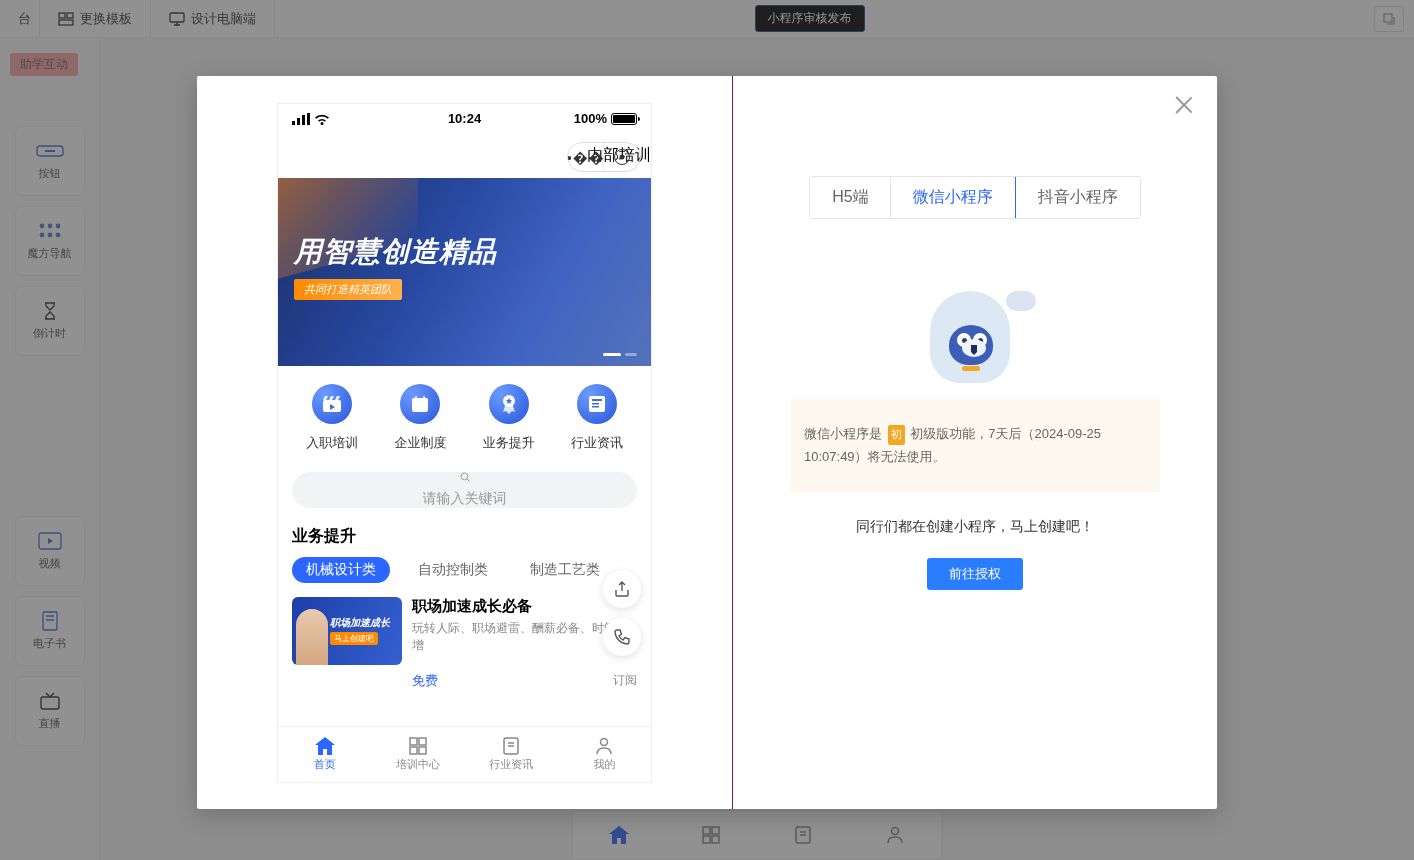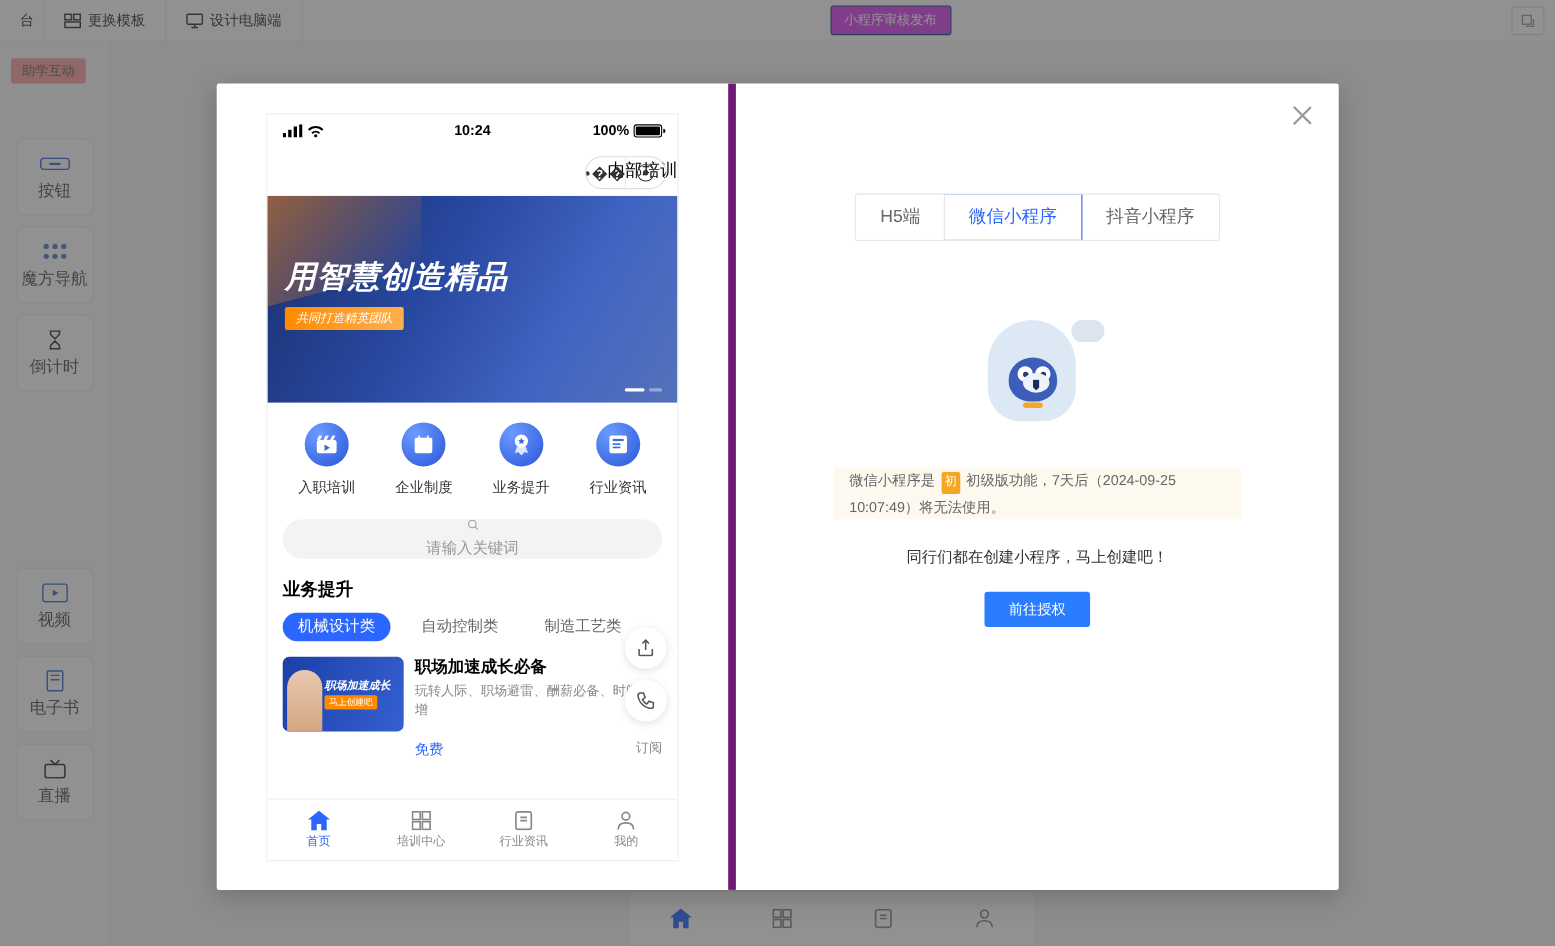--- a/index.html
+++ b/index.html
@@ -4,48 +4,48 @@
   <style>
     * { box-sizing: border-box; margin: 0; padding: 0; }
     body { font-family: -apple-system, "PingFang SC", "Microsoft YaHei", sans-serif; background: #fff; overflow: hidden; width: 1414px; height: 860px; position: relative; }
     
     
     .top-bar { height: 38px; background: #fff; border-bottom: 1px solid #eee; display: flex; align-items: center; padding: 0 10px; }
     .tb-section { display: flex; align-items: center; height: 100%; padding: 0 18px; border-right: 1px solid #eee; color: #333; font-size: 13px; cursor: pointer; }
     .tb-section svg { margin-right: 6px; }
     .tb-first { width: 30px; padding: 0; justify-content: center; border-right: 1px solid #eee; }
     .tb-center { flex: 1; display: flex; justify-content: center; }
-    .publish-btn { background: #d946ef; color: #fff; padding: 4px 12px; border-radius: 3px; font-size: 12px; border: 1px solid #1a4b8c; cursor: pointer; }
+    .publish-btn { background: #000000; color: #fff; padding: 4px 12px; border-radius: 3px; font-size: 12px; border: 1px solid #1a4b8c; cursor: pointer; }
     .tb-right { width: 60px; display: flex; justify-content: flex-end; }
     .tb-icon-btn { width: 30px; height: 26px; border: 1px solid #ddd; border-radius: 3px; display: flex; align-items: center; justify-content: center; color: #999; }
     
     
     .bg-container { display: flex; height: calc(100% - 38px); }
     .left-sidebar { width: 100px; background: #fafafa; border-right: 1px solid #eee; padding: 15px 10px; }
     .tag-chip { display: inline-block; background: #fca5a5; color: #666; font-size: 12px; padding: 3px 10px; border-radius: 3px; margin-bottom: 40px; }
     .sb-block { width: 70px; height: 70px; background: #fff; border: 1px solid #eee; border-radius: 6px; display: flex; flex-direction: column; align-items: center; justify-content: center; margin: 10px auto; cursor: pointer; }
     .sb-block-icon { width: 28px; height: 18px; margin-bottom: 6px; display:flex; align-items:center; justify-content:center; }
-    .sb-block-label { font-size: 15px; color: #555; }
+    .sb-block-label { font-size: 11px; color: #555; }
     .sb-spacer { height: 140px; }
     
     .main-area { flex: 1; background: #f5f5f5; display: flex; justify-content: center; padding-top: 0; position: relative; }
     .bottom-float-nav { position: absolute; bottom: 0; left: 50%; transform: translateX(-50%); width: 370px; height: 50px; background: #fff; display: flex; border:1px solid #eee; }
     .bfn-item { flex:1; display:flex; align-items:center; justify-content:center; color:#888; }
     .bfn-item.active { color:#2a66ff; }
     
     
     .mask { position: absolute; inset: 0; background: rgba(55,55,55,.55); z-index: 5; }
     
     
     .modal { position: absolute; top: 76px; left: 50%; transform: translateX(-50%); width: 1020px; height: 733px; background: #fff; z-index: 10; display: flex; border-radius: 2px; box-shadow: 0 6px 24px rgba(0,0,0,.2); }
     .modal-close { position: absolute; top: 18px; right: 22px; width: 22px; height: 22px; cursor: pointer; color: #888; }
     .modal-close::before, .modal-close::after { content:''; position:absolute; left:10px; top:0; width:1.5px; height:22px; background:#999; }
     .modal-close::before { transform: rotate(45deg); }
     .modal-close::after { transform: rotate(-45deg); }
-    .modal-left { width: 472px; border-right: 7px solid #701a75; display: flex; align-items: center; justify-content: center; padding: 30px; }
+    .modal-left { width: 536px; border-right: 1px solid #701a75; display: flex; align-items: center; justify-content: center; padding: 30px; }
     .modal-right { flex: 1; padding: 100px 40px 30px; display: flex; flex-direction: column; align-items: center; }
     
     
     .phone { width: 375px; height: 680px; background: #fff; border: 1px solid #eee; border-radius: 0; overflow: hidden; display:flex; flex-direction:column; }
     .status-bar { height: 30px; display:flex; align-items:center; justify-content:space-between; padding: 0 14px; font-size: 13px; font-weight: 600; }
     .sb-left { display:flex; align-items:center; gap:4px; }
     .sb-center { position:absolute; left:50%; transform:translateX(-50%); }
     .battery-wrap { display:flex; align-items:center; gap:4px; font-size:13px; }
     .battery { width: 26px; height: 12px; border: 1.5px solid #000; border-radius: 3px; position: relative; }
     .battery::after { content:''; position:absolute; right:-4px; top:3px; width:2px; height:4px; background:#000; border-radius:0 2px 2px 0; }
@@ -110,21 +110,21 @@
     .owl { position:absolute; left:26px; top:30px; width:50px; height:52px; }
     .owl-body { width:44px; height:40px; background:#3b5fb8; border-radius:50% 50% 45% 45%; position:absolute; bottom:6px; left:3px; }
     .owl-eyes { position:absolute; top:8px; left:8px; display:flex; gap:2px; }
     .owl-eye { width:14px; height:14px; background:#fff; border-radius:50%; display:flex; align-items:center; justify-content:center; }
     .owl-pupil { width:5px; height:5px; background:#2a3d6b; border-radius:50%; }
     .owl-belly { position:absolute; width:24px; height:18px; background:#eef3fa; border-radius:50%; left:13px; bottom:8px; }
     .owl-tie { position:absolute; width:6px; height:10px; background:#1a2d5c; left:22px; bottom:10px; clip-path: polygon(0 0,100% 0,100% 70%,50% 100%,0 70%); }
     .owl-feet { position:absolute; bottom:0; left:16px; width:18px; height:5px; background:#f5a623; border-radius:3px; }
     .owl-bubble { position:absolute; right:-6px; top:2px; width:30px; height:20px; background:#dbe4f0; border-radius:10px; }
     
-    .notice-box { margin-top: 36px; width: 370px; background:#fdf9ef; padding: 0 14px; font-size:13px; line-height:1.8; color:#666; }
+    .notice-box { margin-top: 10px; width: 370px; background:#fdf9ef; padding: 23px 14px; font-size:13px; line-height:1.8; color:#666; }
     .notice-tag { display:inline-block; background:#f5a623; color:#fff; font-size:11px; padding:0 3px; border-radius:2px; margin: 0 2px; }
     
     .r-cta-text { margin-top: 26px; font-size:14px; color:#333; }
     .r-cta-btn { margin-top: 22px; background:#2a7dff; color:#fff; border:none; padding:7px 22px; font-size:13px; border-radius:3px; cursor:pointer; }
     
     .phone-content { position:relative; flex:1; overflow:hidden; }
   </style>
 </head>
 <body>
 

